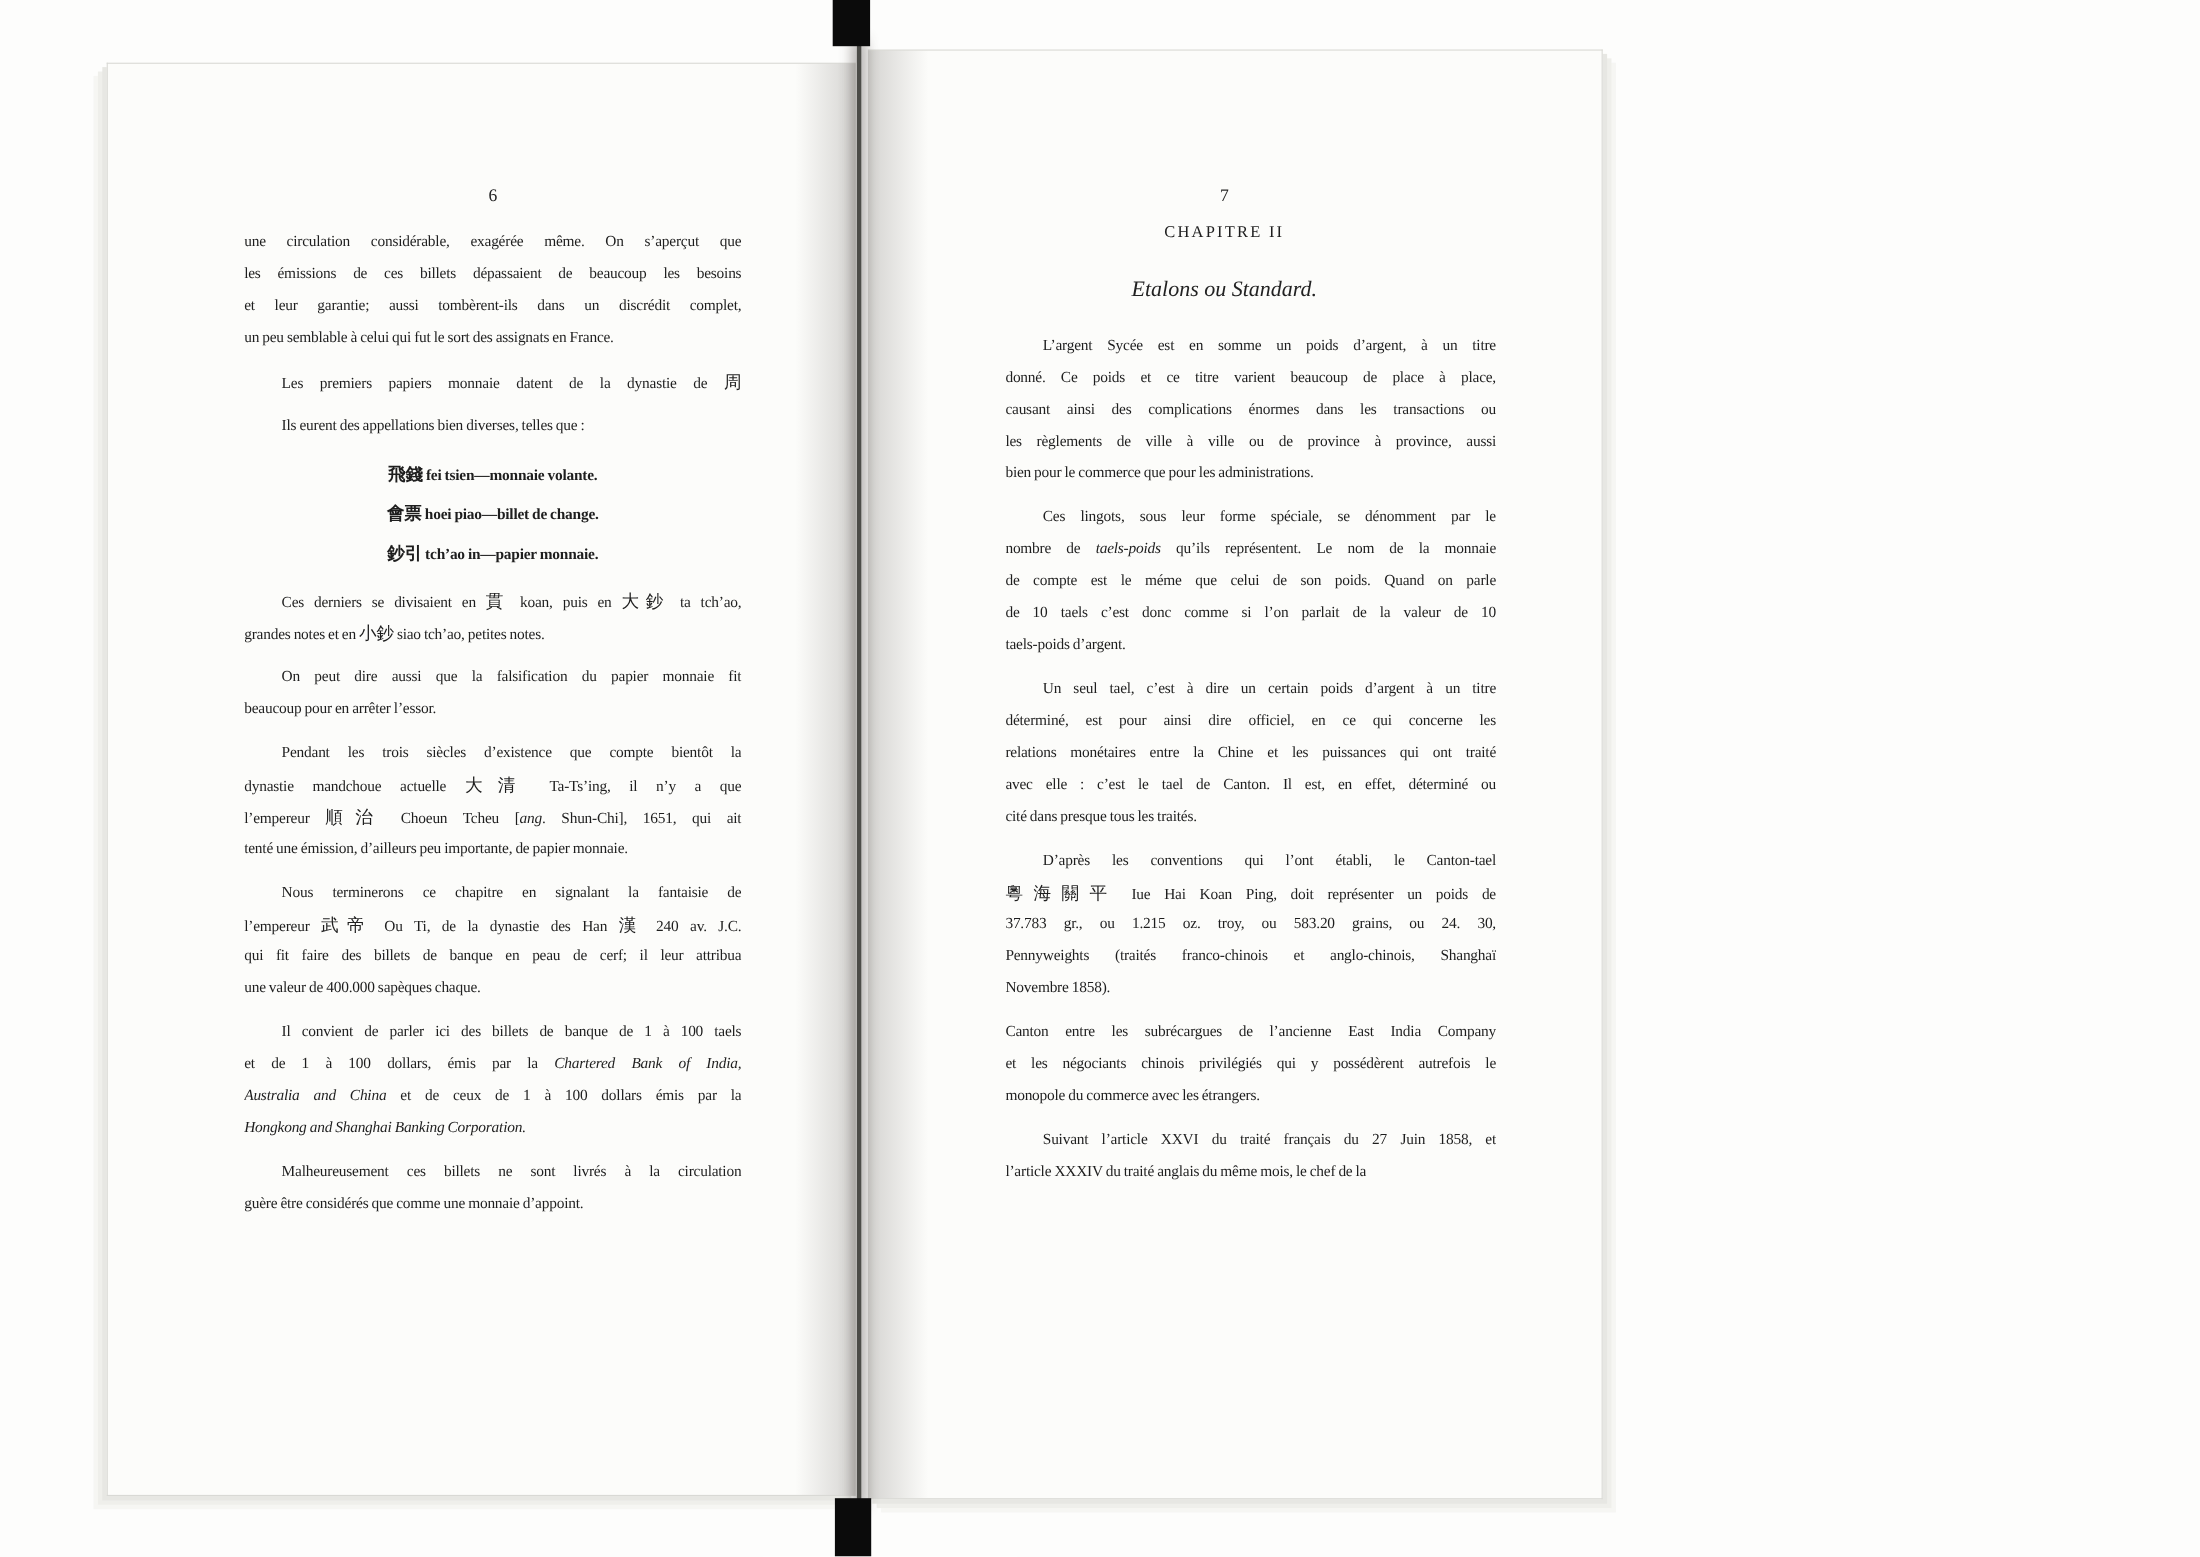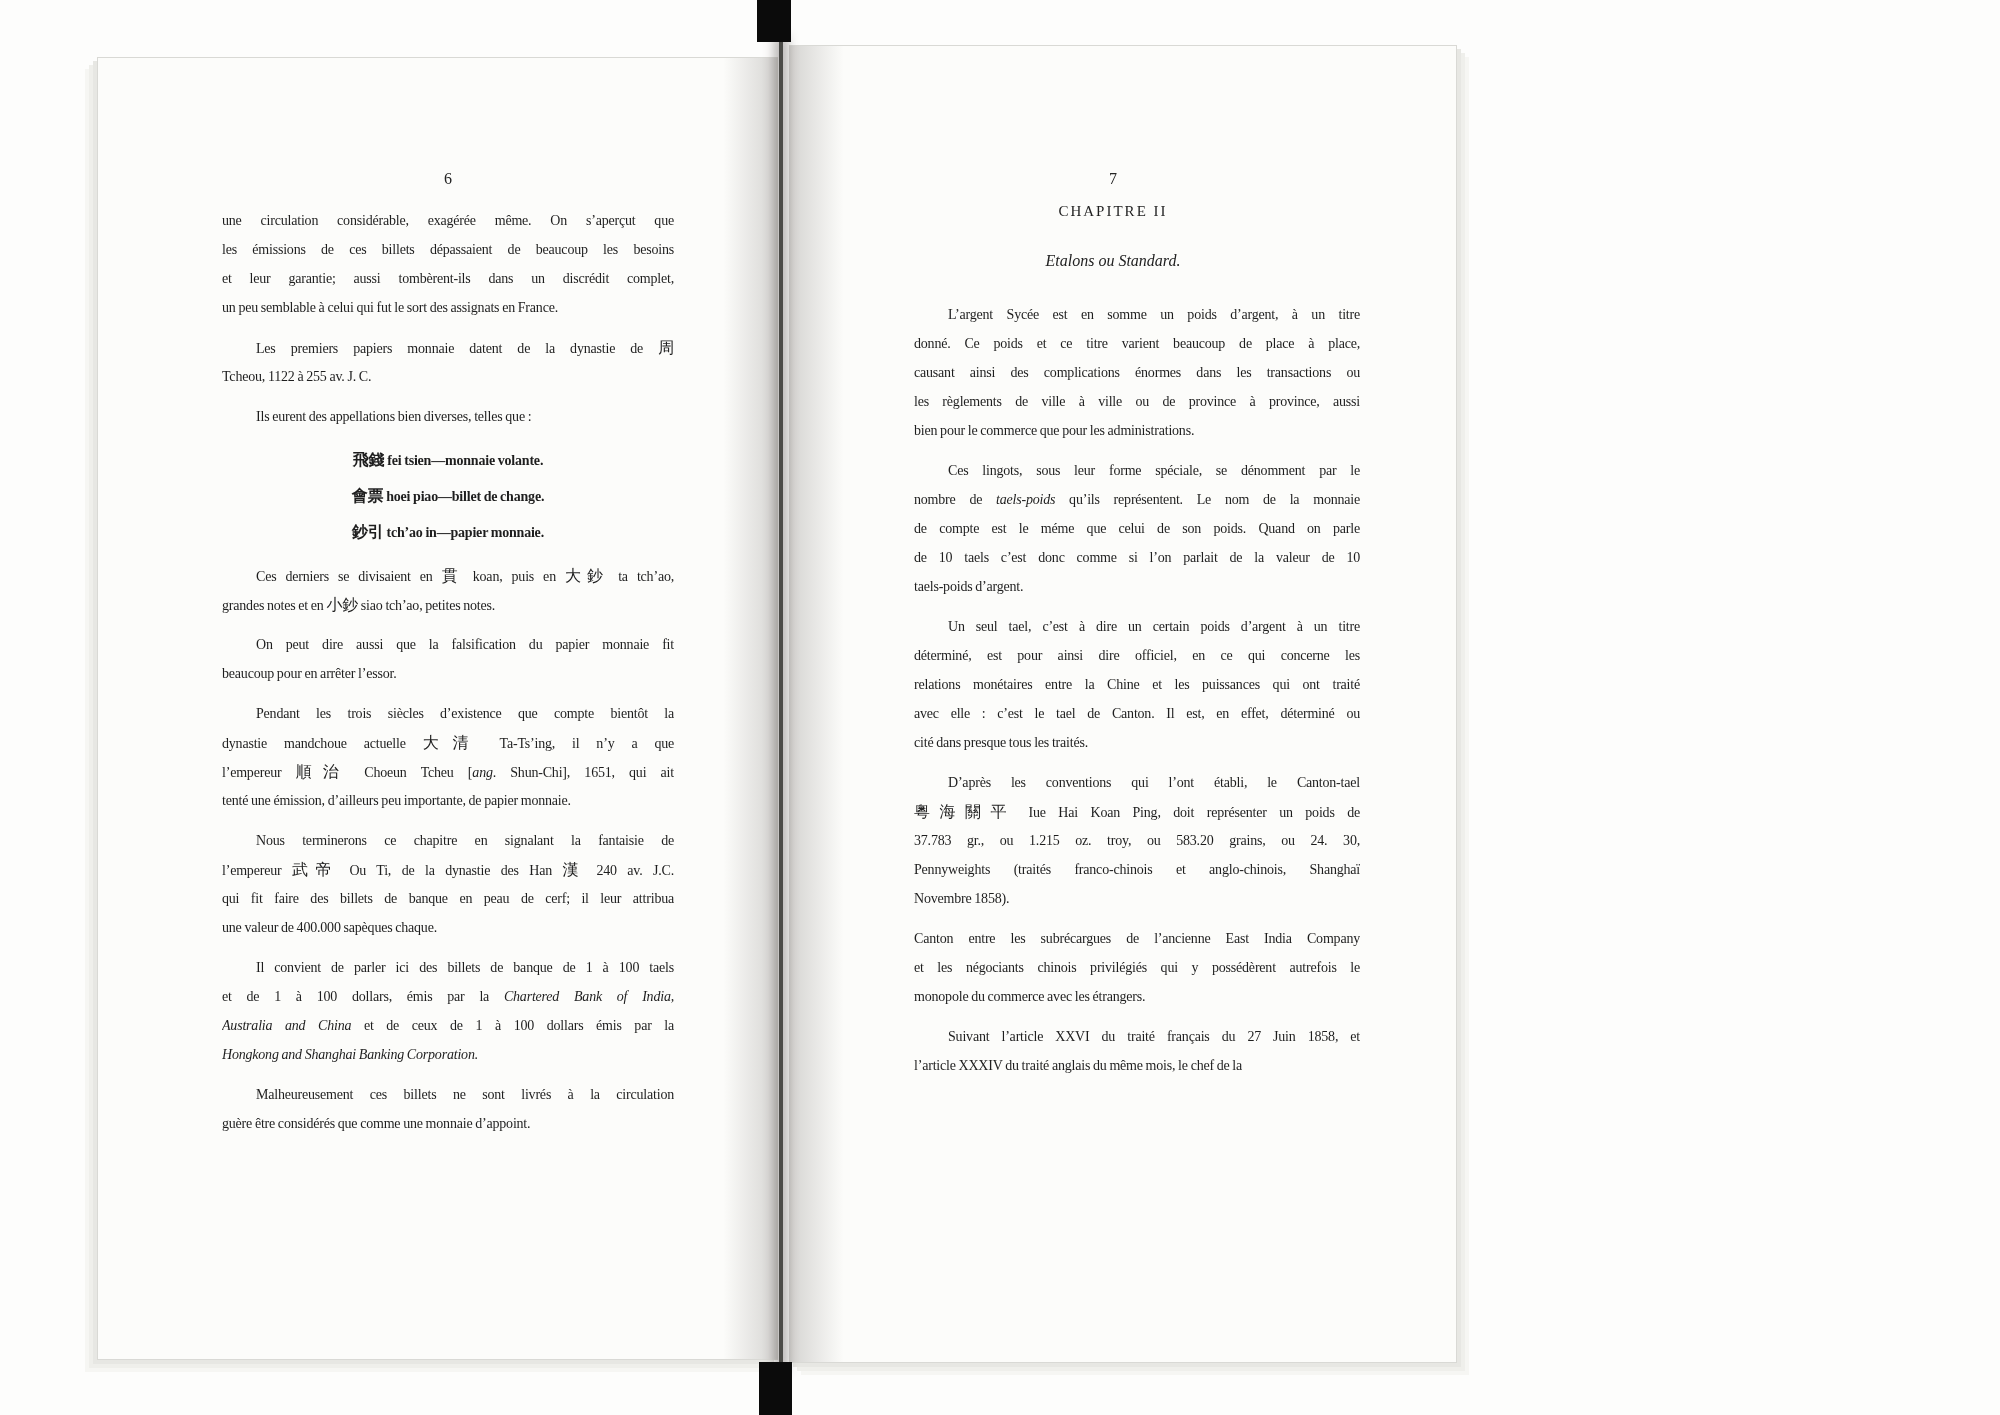--- a/index.html
+++ b/index.html
@@ -28,21 +28,21 @@
   .binding.top    { left:757px; top:0;       width:34px; height:42px; }
   .binding.bottom { left:759px; top:1362px;  width:33px; height:53px; }
 
   
   .pagenum { position:absolute; font-size:16px; color:#242424; text-align:center; }
   .pagenum.pl { left:222px; top:170px; width:452px; }
   .pagenum.pr { left:890px; top:170px; width:446px; }
   .heading    { position:absolute; left:890px; top:203px; width:446px; text-align:center;
                 font-size:15px; letter-spacing:2px; color:#1e1e1e; }
   .subheading { position:absolute; left:890px; top:252px; width:446px; text-align:center;
-                font-size:16px; font-style:italic; color:#222222; }
+                font-size:20px; font-style:italic; color:#222222; }
 
   .column { position:absolute; color:#1e1e1e; }
   #left-column  { left:222px; top:206px; width:452px; }
   #right-column { left:890px; top:300px; width:446px;margin-left:24px; }
 
   .para { margin:0 0 11px 0; }
   .line {
     height:29px; line-height:29px; font-size:14px;
     letter-spacing:-0.2px; word-spacing:-0.5px;
     text-align:justify; text-align-last:justify;
@@ -75,21 +75,20 @@
 
   <div class="column" id="left-column">
       <div class="para">
         <div class="line"><span>une circulation considérable, exagérée même. On s’aperçut que</span></div>
         <div class="line"><span>les émissions de ces billets dépassaient de beaucoup les besoins</span></div>
         <div class="line"><span>et leur garantie; aussi tombèrent-ils dans un discrédit complet,</span></div>
         <div class="line end"><span>un peu semblable à celui qui fut le sort des assignats en France.</span></div>
       </div>
       <div class="para">
         <div class="line indent"><span>Les premiers papiers monnaie datent de la dynastie de </span><span class="cjk">周</span></div>
-        <div class="line end"><span>Tcheou, 1122 à 255 av. J. C.</span></div>
       </div>
       <div class="para">
         <div class="line indent end"><span>Ils eurent des appellations bien diverses, telles que :</span></div>
       </div>
       <div class="para centered">
         <div class="line center"><span class="cjk">飛錢</span><span> fei tsien—monnaie volante.</span></div>
         <div class="line center"><span class="cjk">會票</span><span> hoei piao—billet de change.</span></div>
         <div class="line center"><span class="cjk">鈔引</span><span> tch’ao in—papier monnaie.</span></div>
       </div>
       <div class="para">

